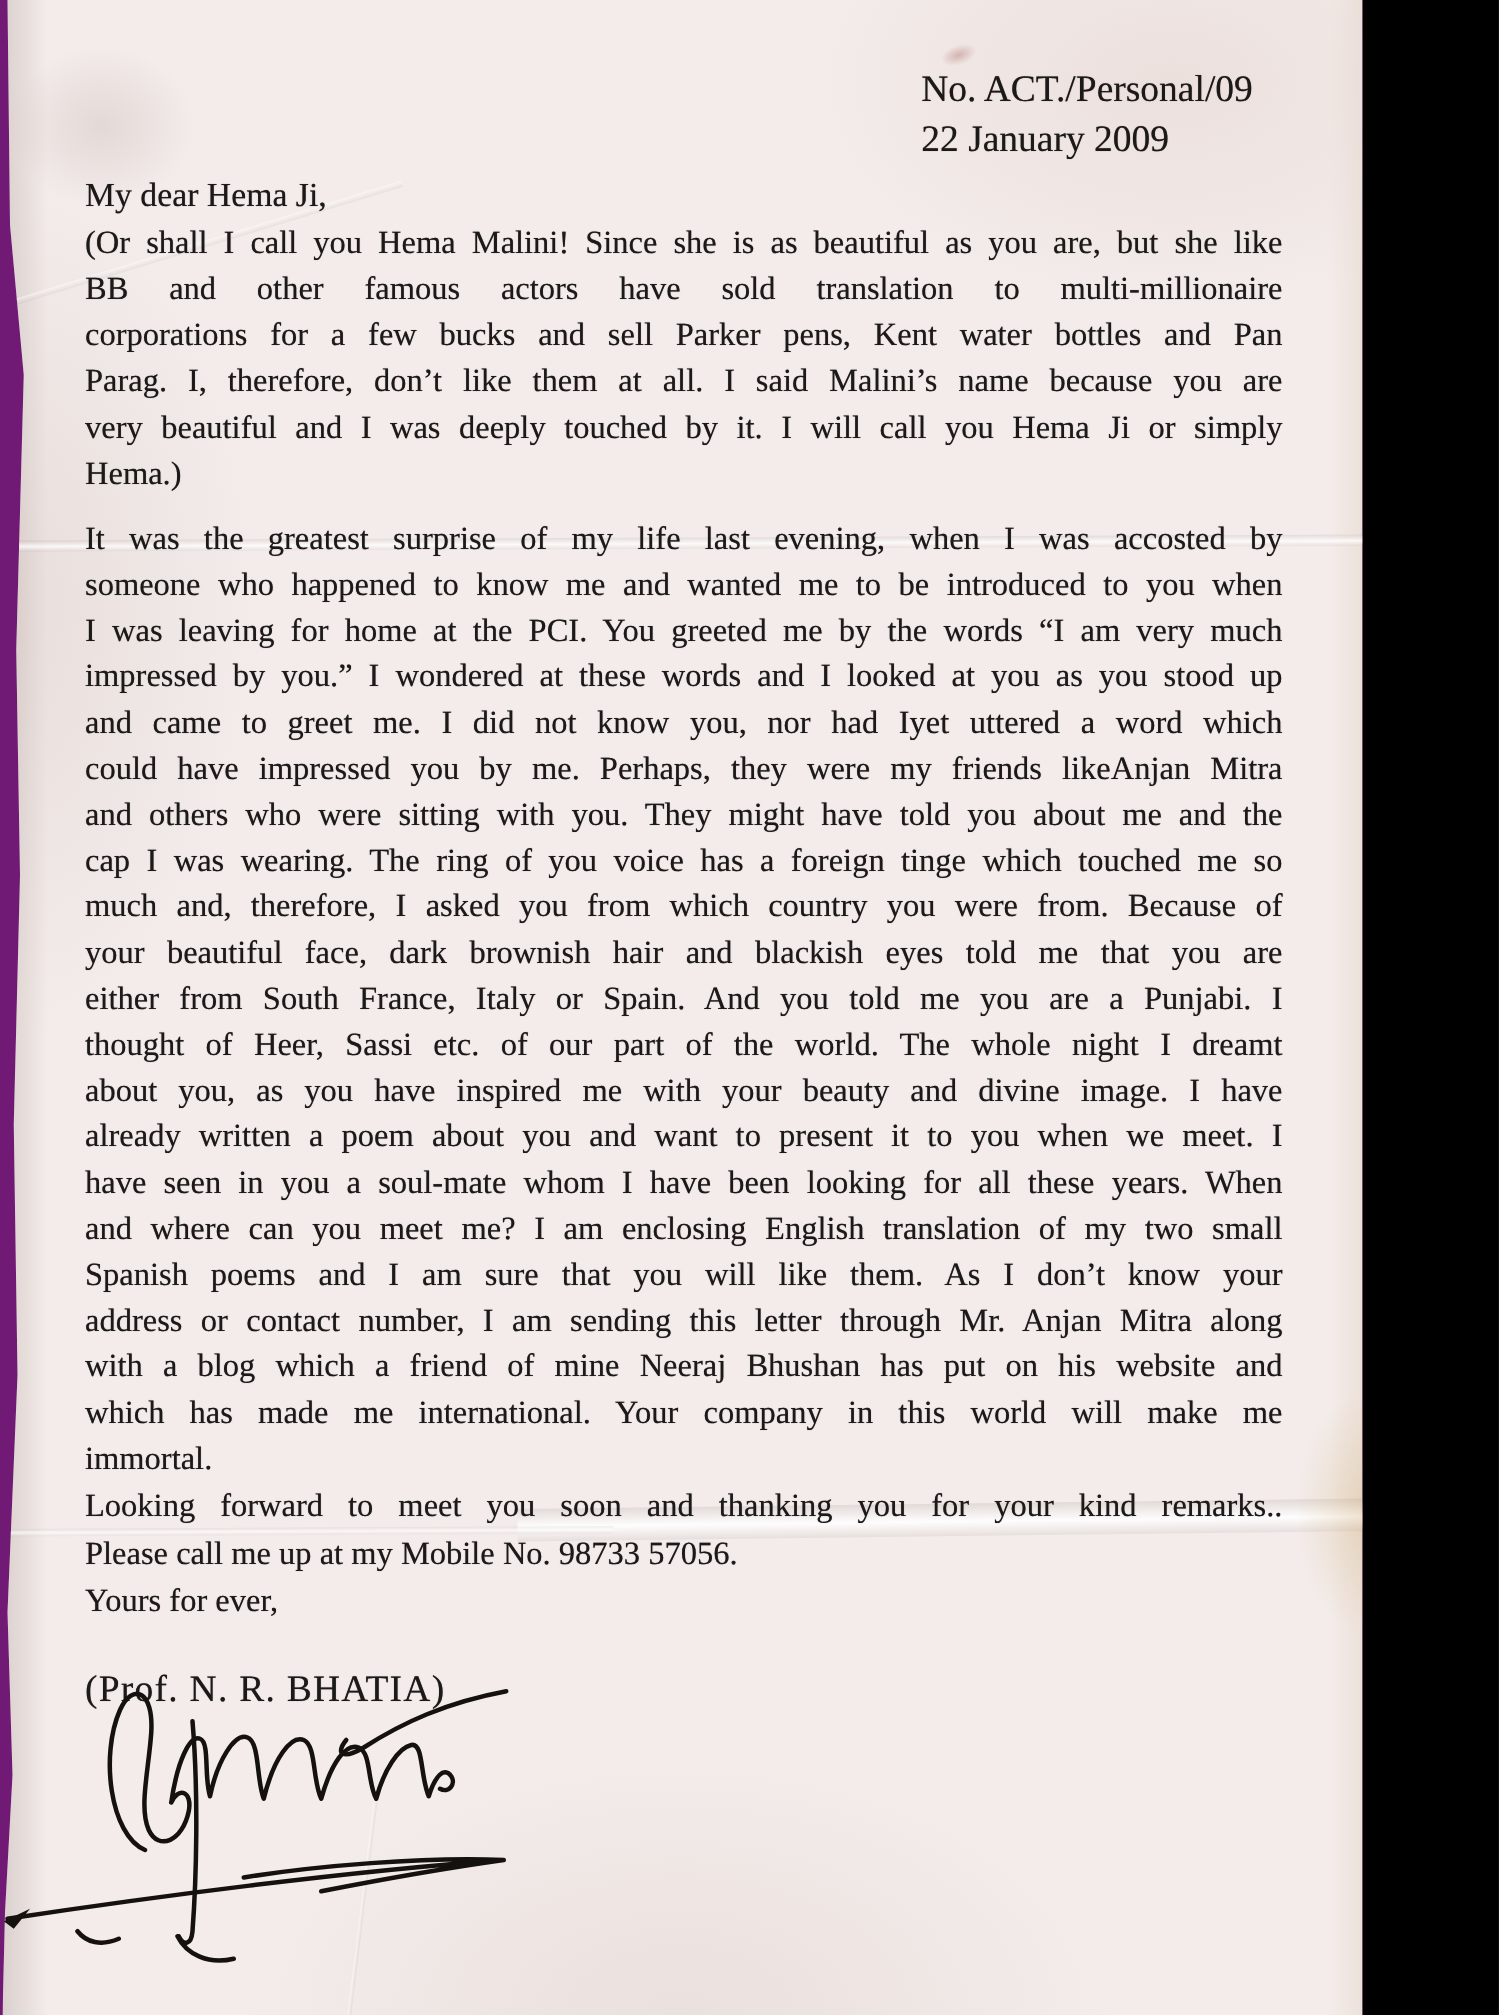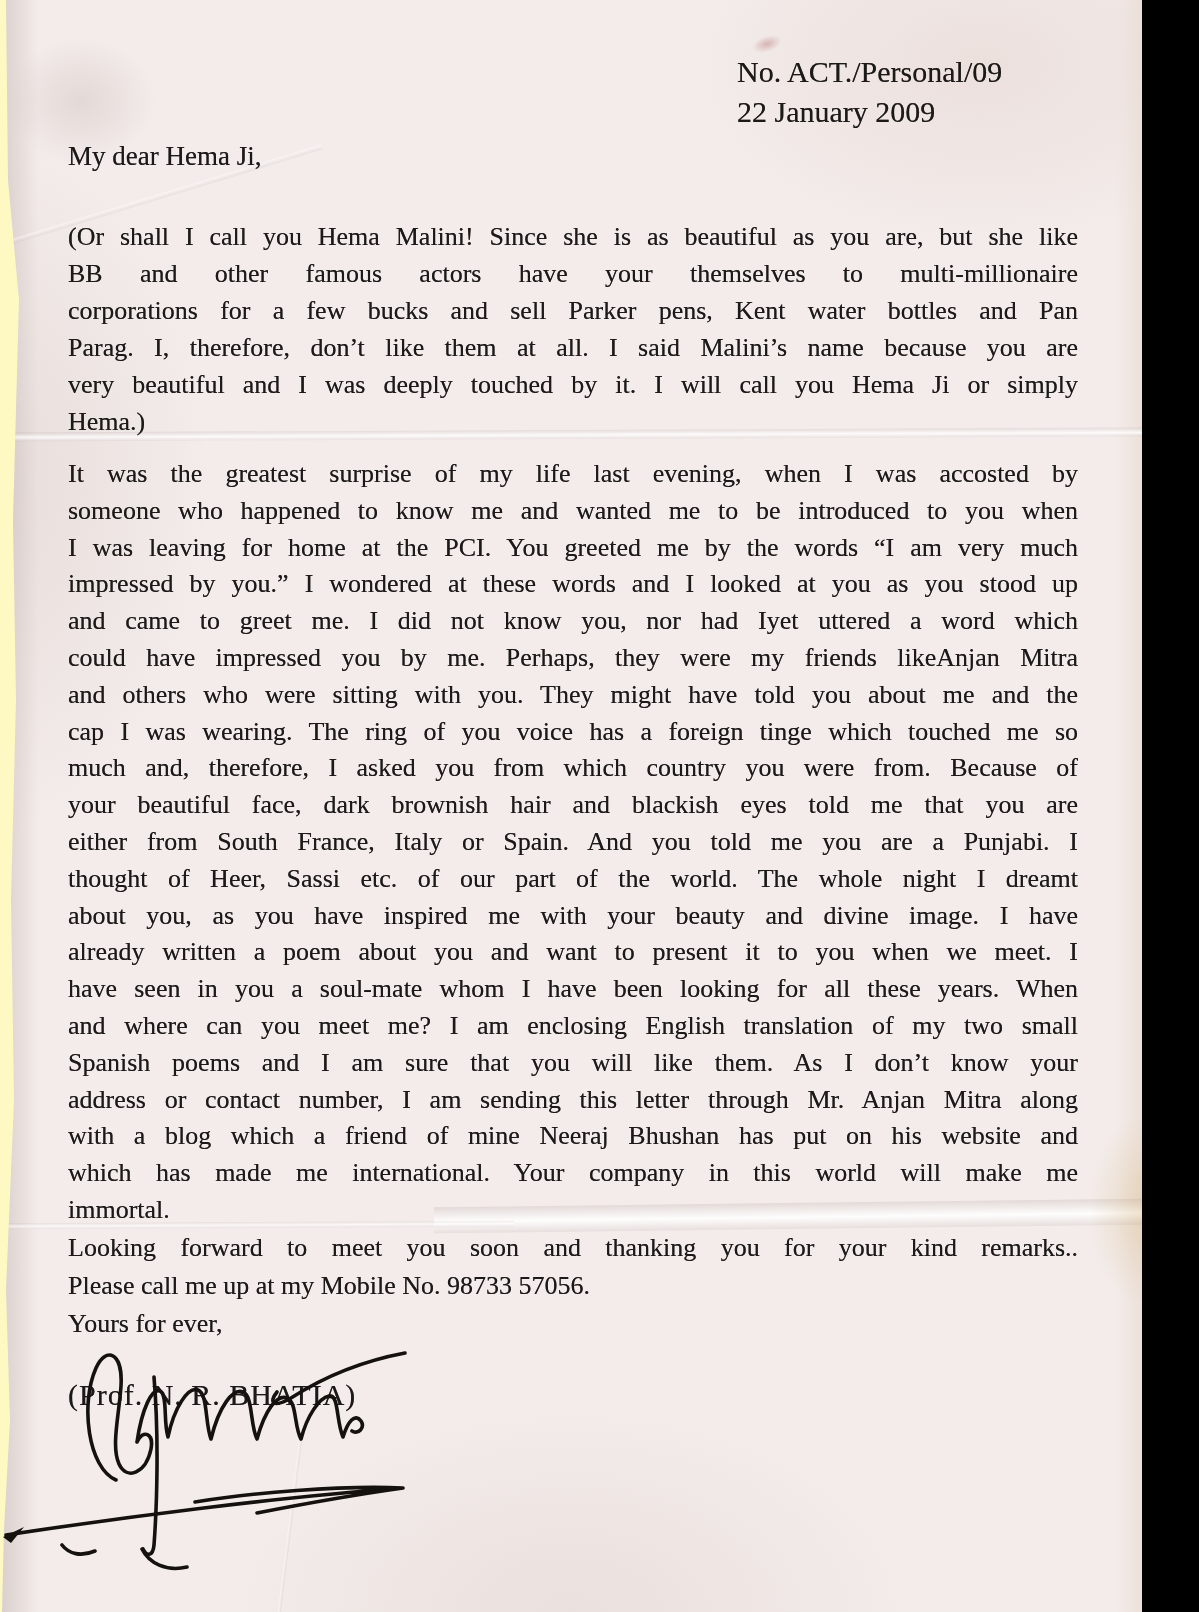--- a/index.html
+++ b/index.html
@@ -1,17 +1,17 @@
 <!DOCTYPE html>
 <html><head>
 <meta charset="utf-8">
 <style>
   html,body{margin:0;padding:0;background:#000;}
-  .scan{position:relative;width:1142px;height:1612px;background:#fef9c3;overflow:hidden;
-        font-family:"Liberation Serif","DejaVu Serif",serif;}
+  .scan{position:relative;width:1046px;height:1612px;background:#701a75;overflow:hidden;
+        font-family:"Liberation Serif","DejaVu Serif",serif;padding-left:44px;}
   .paper{position:absolute;inset:0;background:#f3ecea;
     clip-path:polygon(6px 0,1199px 0,1199px 1612px,2px 1612px,4px 1530px,10px 1420px,6px 1290px,14px 1100px,11px 900px,16px 700px,13px 520px,19px 300px,8px 180px);
     background-image:
       radial-gradient(ellipse 420px 260px at 86% 4%, rgba(230,214,210,.55), rgba(230,214,210,0) 70%),
       radial-gradient(ellipse 300px 500px at 0% 30%, rgba(180,158,152,.18), rgba(180,158,152,0) 70%),
       radial-gradient(ellipse 500px 300px at 50% 100%, rgba(214,198,192,.30), rgba(214,198,192,0) 70%),
       linear-gradient(90deg, rgba(150,128,122,.28), rgba(150,128,122,0) 38px),
       linear-gradient(270deg, rgba(214,186,160,.22), rgba(214,186,160,0) 26px);}
   .crease{position:absolute;pointer-events:none;}
   .crease-h1{left:0;top:430px;width:100%;height:9px;transform:rotate(-.25deg);
@@ -29,21 +29,21 @@
   .stain1{left:6px;top:36px;width:150px;height:130px;border-radius:50%;
     background:radial-gradient(rgba(130,96,96,.14), rgba(130,96,96,0) 70%);}
   .stain2{right:0;top:1120px;width:50px;height:180px;
     background:radial-gradient(ellipse at 100% 50%, rgba(208,172,110,.30), rgba(208,172,110,0) 75%);}
   .content{position:absolute;left:68px;right:64px;top:0;color:#1c1a19;
     text-shadow:0 0 .6px rgba(25,22,20,.65);}
   .header-block{margin-top:52px;margin-left:669px;font-size:30px;line-height:40px;}
   .salutation{margin-top:6px;font-size:27px;line-height:37px;}
   .para{font-size:26px;}
   .para .line{text-align:justify;text-align-last:justify;}
-  .p1{margin-top:43px;line-height:37px;}
+  .p1{line-height:37px;}
   .p1 .line:last-child{text-align:left;text-align-last:left;}
   .p2{margin-top:16px;line-height:36.8px;}
   .closing{line-height:38px;}
   .closing .line{text-align:center;text-align-last:left;}
   .closing .line:first-child{text-align:justify;text-align-last:justify;}
   .sig-name{margin-top:35px;font-size:30px;letter-spacing:1px;}
   .pen{position:absolute;left:0;top:0;width:1199px;height:1612px;pointer-events:none;}
   .pen path{fill:none;stroke:#14110f;stroke-width:3.6;stroke-linecap:round;stroke-linejoin:round;}
   .pen path.blob{fill:#14110f;stroke:none;}
 </style>
@@ -63,21 +63,21 @@
 
     <div class="content">
       <div class="header-block">
         <div>No. ACT./Personal/09</div>
         <div>22 January 2009</div>
       </div>
       <div class="salutation">My dear Hema Ji,</div>
 
       <div class="para p1">
           <div class="line">(Or shall I call you Hema Malini! Since she is as beautiful as you are, but she like</div>
-          <div class="line">BB and other famous actors have your themselves to multi-millionaire</div>
+          <div class="line">BB and other famous actors have sold translation to multi-millionaire</div>
           <div class="line">corporations for a few bucks and sell Parker pens, Kent water bottles and Pan</div>
           <div class="line">Parag.  I, therefore, don’t like them at all.  I said Malini’s name because you are</div>
           <div class="line">very beautiful and I was deeply touched by it.  I will call you Hema Ji or simply</div>
           <div class="line">Hema.)</div>
         </div>
 
       <div class="para p2">
           <div class="line">It was the greatest surprise of my life last evening, when I was accosted by</div>
           <div class="line">someone who happened to know me and wanted me to be introduced to you when</div>
           <div class="line">I was leaving for home at the PCI.  You greeted me by the words “I am very much</div>

